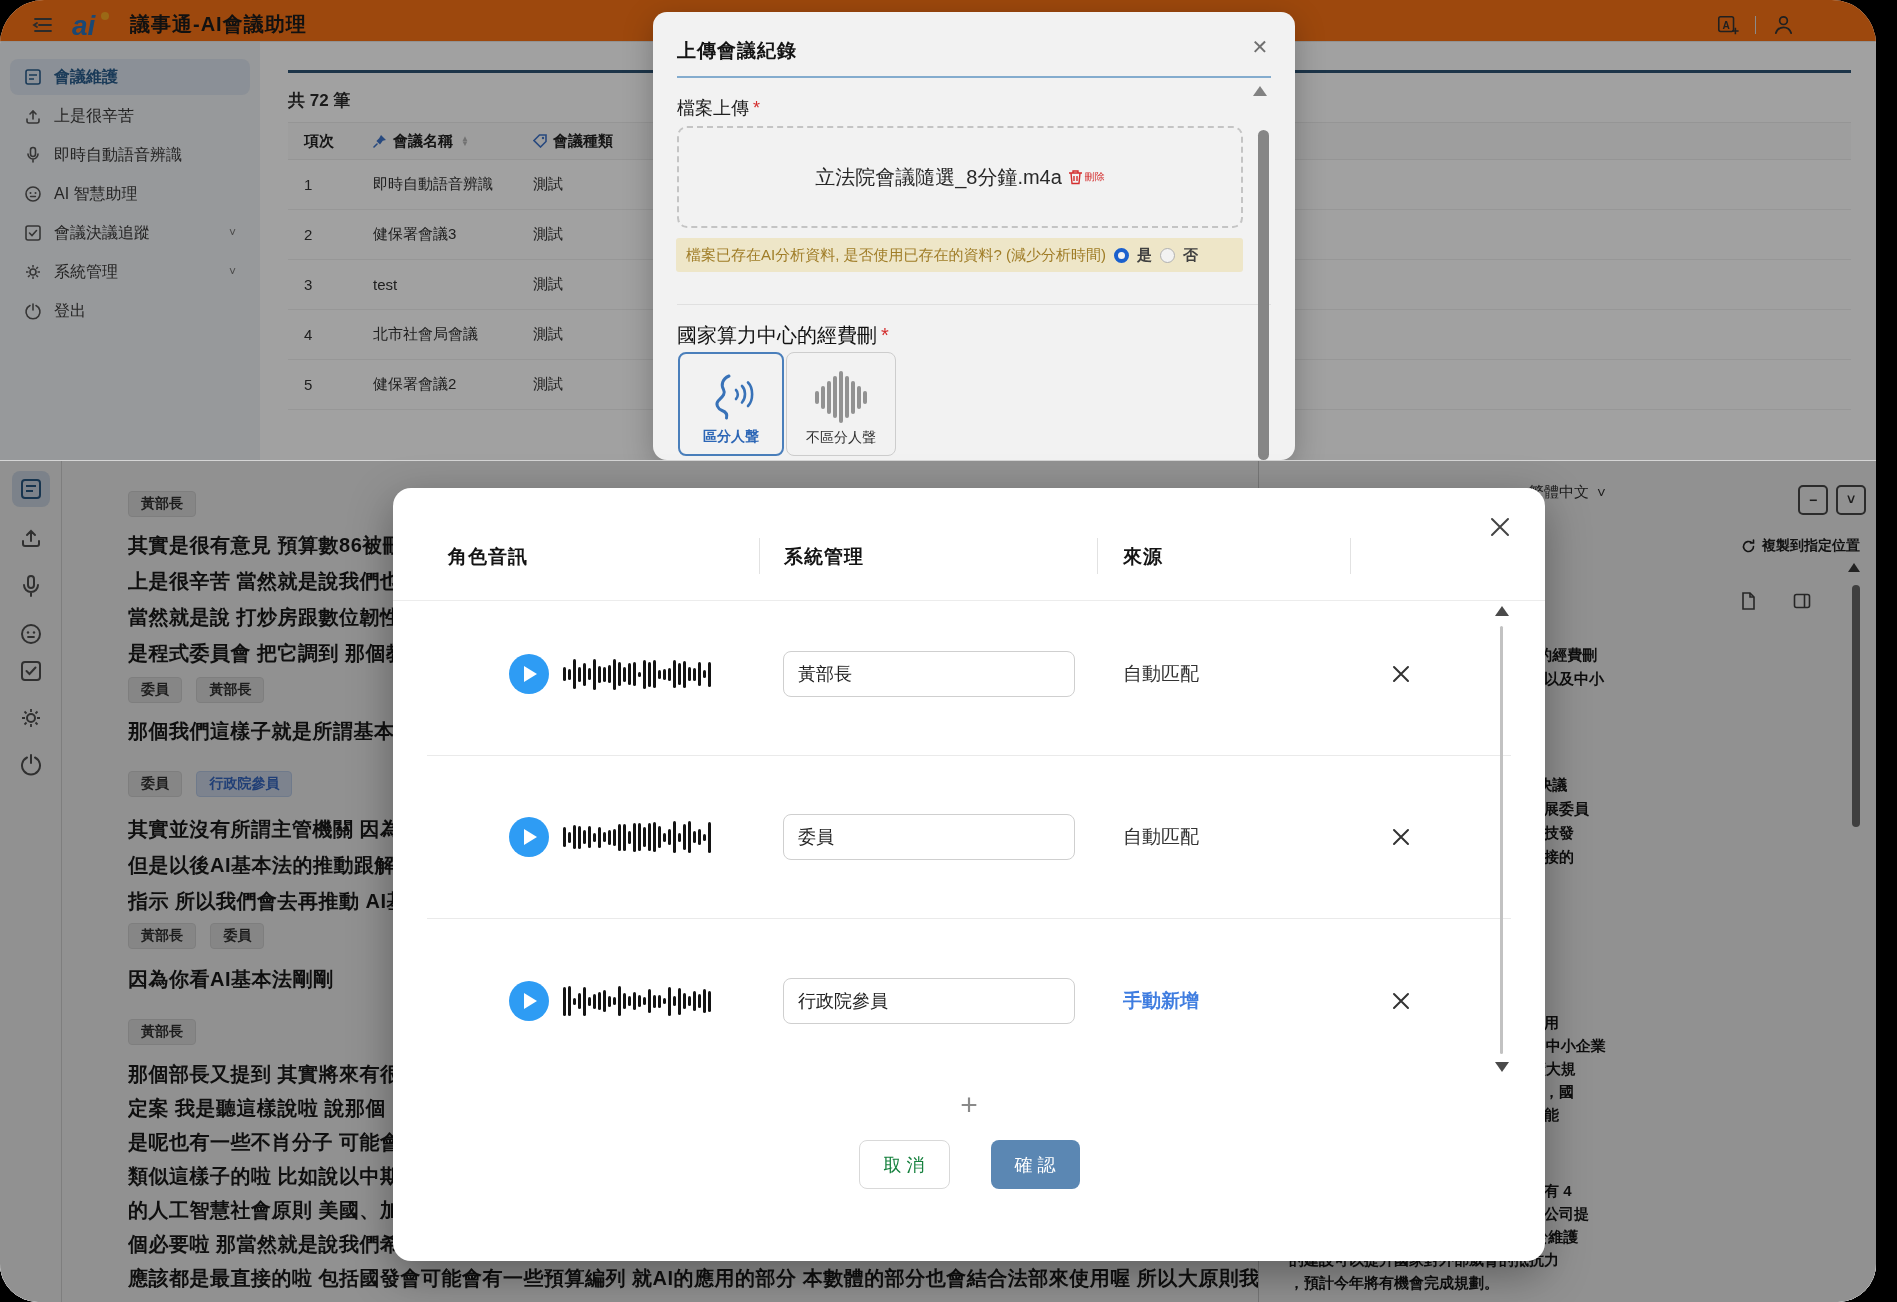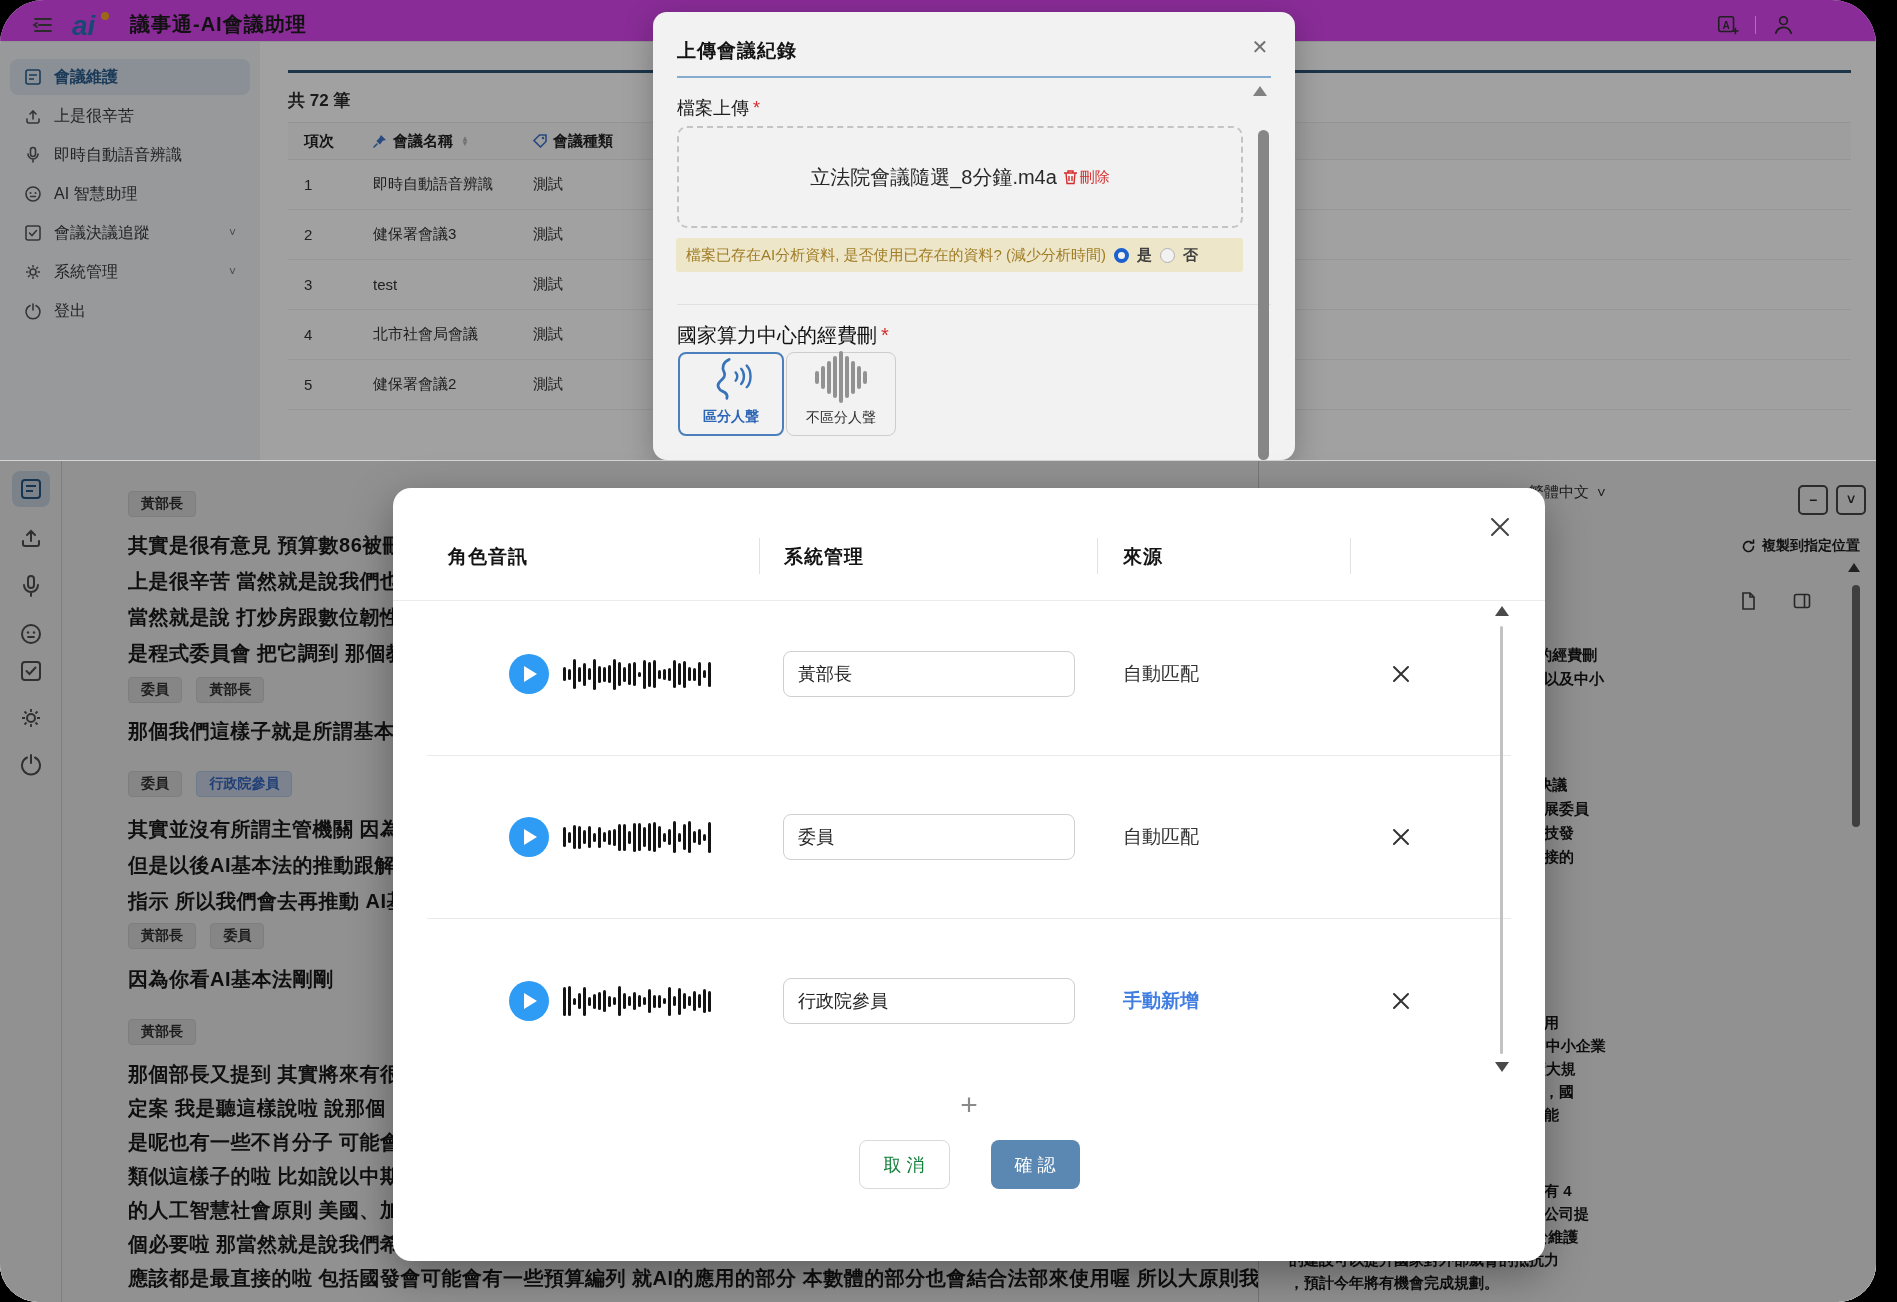--- a/index.html
+++ b/index.html
@@ -2,21 +2,21 @@
 <html><head>
 <meta charset="utf-8">
 <style>
   * { margin:0; padding:0; box-sizing:border-box; }
   html,body { width:1897px; height:1302px; background:#000; font-family:"Liberation Sans","DejaVu Sans",sans-serif; overflow:hidden; }
   .screen { position:relative; width:1897px; height:1302px; background:#000; }
   .app { position:absolute; left:0; top:0; width:1876px; height:1302px; background:#fff; border-radius:44px 44px 38px 38px; overflow:hidden; }
 
   
   .layer-back { position:absolute; inset:0; }
-  .topbar { position:absolute; left:0; top:0; right:0; height:42px; background:#d946ef; border-bottom:1px solid #e7e7e7; display:flex; align-items:center; padding:8px 80px 0 30px; gap:14px; z-index:1;text-align:right; }
+  .topbar { position:absolute; left:0; top:0; right:0; height:42px; background:#f97316; border-bottom:1px solid #e7e7e7; display:flex; align-items:center; padding:8px 80px 0 30px; gap:14px; z-index:1;text-align:right; }
   .hamburger { width:22px; height:22px; }
   .logo { display:flex; align-items:flex-start; }
   .topbar-title { font-size:20px; font-weight:bold; color:#1b1b1b; letter-spacing:1px; }
   .topbar-right { margin-left:auto; display:flex; align-items:center; gap:14px; }
   .tb-divider { width:1px; height:18px; background:#ddd; }
   .icon-btn { width:26px; height:26px; display:flex; align-items:center; justify-content:center; }
 
   .sidebar { position:absolute; left:0; top:42px; bottom:0; width:260px; background:#f0f2f5; padding-top:14px; z-index:1; }
   .side-item { height:36px; margin:3px 10px; display:flex; align-items:center; gap:12px; padding:0 14px; font-size:16px; color:#3a3a3a; border-radius:8px; }
   .side-item.sel { background:#dde5ef; color:#2a5d8c; font-weight:bold; }
@@ -49,28 +49,28 @@
   
   .upload-modal { position:absolute; left:653px; top:12px; width:642px; height:448px; background:#fff; border-radius:14px; z-index:6; box-shadow:0 8px 30px rgba(0,0,0,.25); }
   .upload-modal::after { content:""; position:absolute; inset:0; border-radius:14px; background:rgba(0,0,0,.05); pointer-events:none; }
   .um-title { position:absolute; left:24px; top:26px; font-size:19px; font-weight:bold; color:#161616; letter-spacing:1px; }
   .um-close { position:absolute; right:24px; top:24px; width:22px; height:22px; font-size:20px; color:#777; line-height:22px; text-align:center; }
   .um-underline { position:absolute; left:24px; right:24px; top:64px; height:2px; background:#8cb6da; }
   .um-filelabel { position:absolute; left:24px; top:84px; font-size:18px; color:#222; }
   .star { color:#e03131; margin-left:4px; }
   .um-dash { position:absolute; left:24px; top:114px; width:566px; height:102px; border:2px dashed #cfcfcf; border-radius:10px; display:flex; align-items:center; justify-content:center; gap:6px; }
   .um-file { font-size:20px; color:#2c2c2c; }
-  .um-del { display:flex; align-items:center; gap:2px; color:#e03131; font-size:15px; }
+  .um-del { display:flex; align-items:center; gap:2px; color:#e03131; font-size:10px; }
   .um-notice { position:absolute; left:23px; top:226px; width:567px; height:34px; background:#fbf3d3; border-radius:3px; display:flex; align-items:center; padding:0 10px; font-size:15px; color:#a9842a; gap:8px; }
   .radio { width:15px; height:15px; border-radius:50%; border:1px solid #bbb; background:#fff; flex:0 0 15px; }
   .radio.on { border:4px solid #1d66d8; background:#fff; }
   .um-notice .rlabel { font-size:15px; color:#444; font-weight:bold; }
   .um-div { position:absolute; left:24px; right:24px; top:292px; height:1px; background:#ececec; }
   .um-q { position:absolute; left:24px; top:310px; font-size:20px; color:#141414; }
-  .ucard { position:absolute; top:340px; height:84px; border-radius:8px; display:flex; flex-direction:column; align-items:center; justify-content:flex-end; padding-bottom:8px; gap:6px; }
+  .ucard { position:absolute; top:340px; height:104px; border-radius:8px; display:flex; flex-direction:column; align-items:center; justify-content:flex-end; padding-bottom:8px; gap:6px; }
   .ucard .lbl { font-size:14px; }
   .ucard1 { left:25px; width:106px; border:2px solid #4f86c6; }
   .ucard1 .lbl { color:#2f6cc0; font-weight:bold; }
   .ucard2 { left:133px; width:110px; border:1px solid #d8d8d8; }
   .ucard2 .lbl { color:#333; }
   .um-sb-up { position:absolute; right:28px; top:74px; width:0; height:0; border-left:7px solid transparent; border-right:7px solid transparent; border-bottom:10px solid #8a8a8a; }
   .um-sb-thumb { position:absolute; right:26px; top:118px; width:11px; height:330px; background:#8e8e8e; border-radius:6px; }
 
   
   .layer-transcript { position:absolute; left:0; top:460px; width:1876px; height:842px; background:#fff; border-top:1px solid #d5d5d5; z-index:10; overflow:hidden; }

